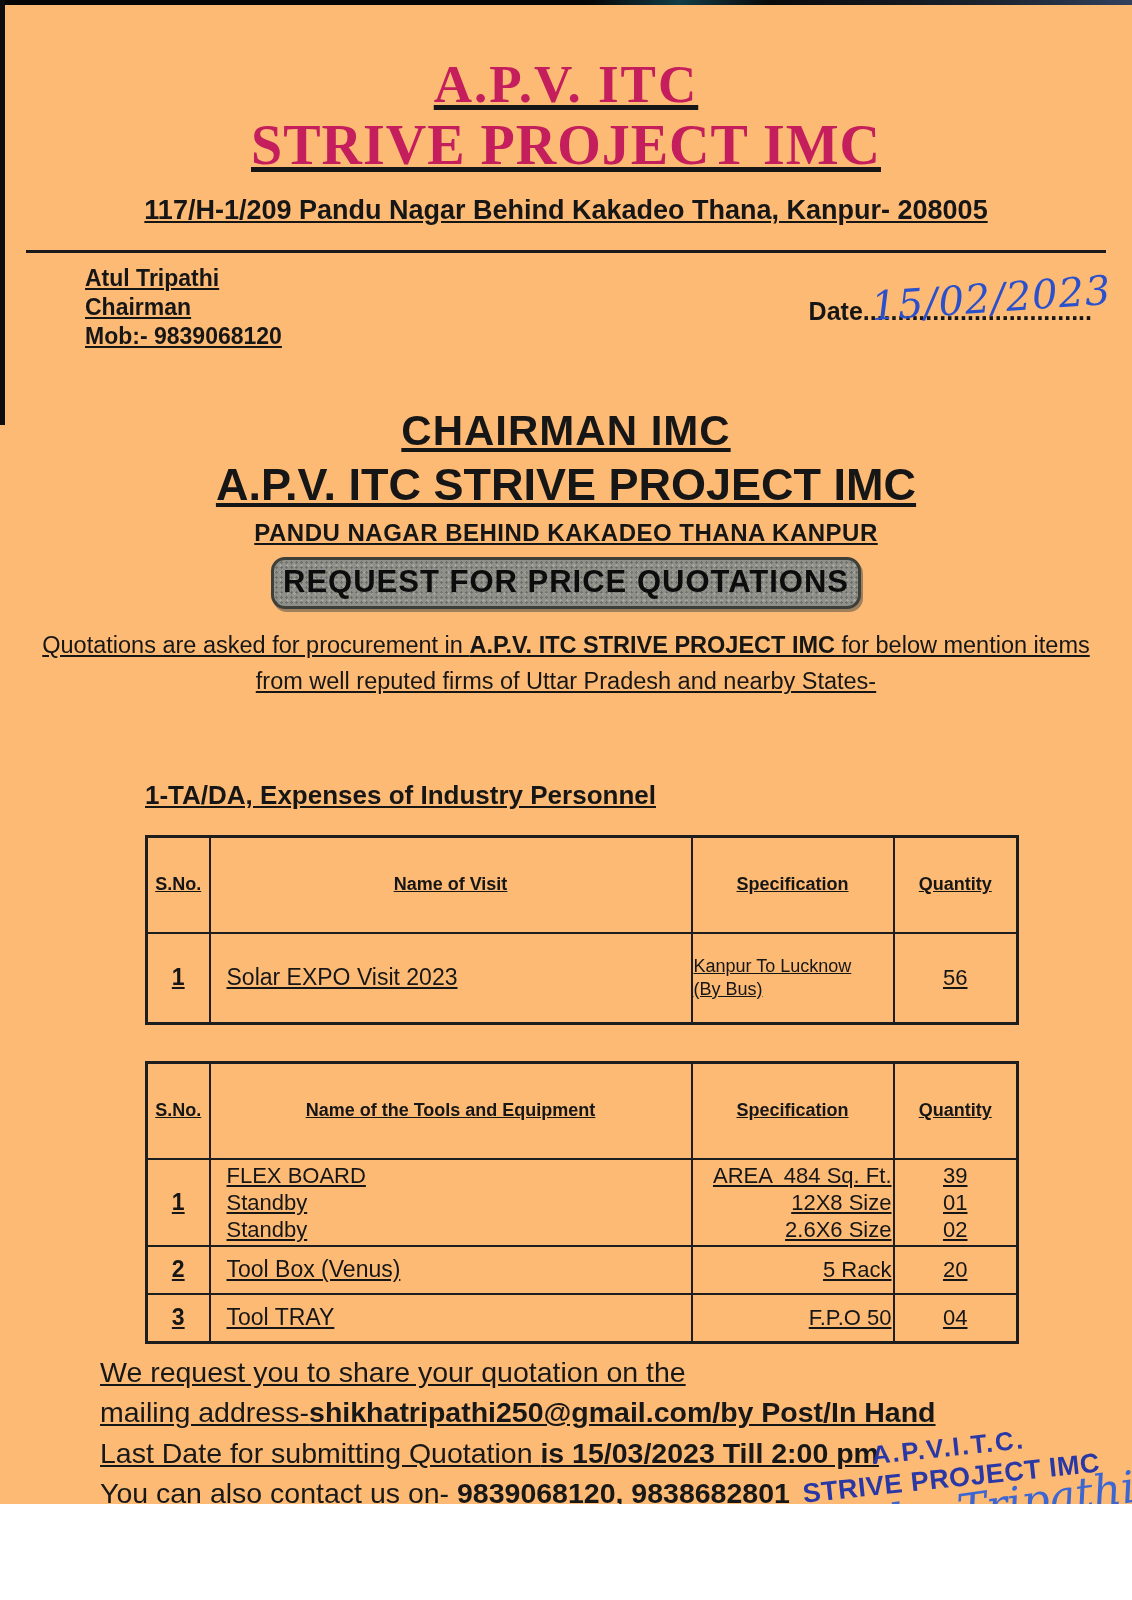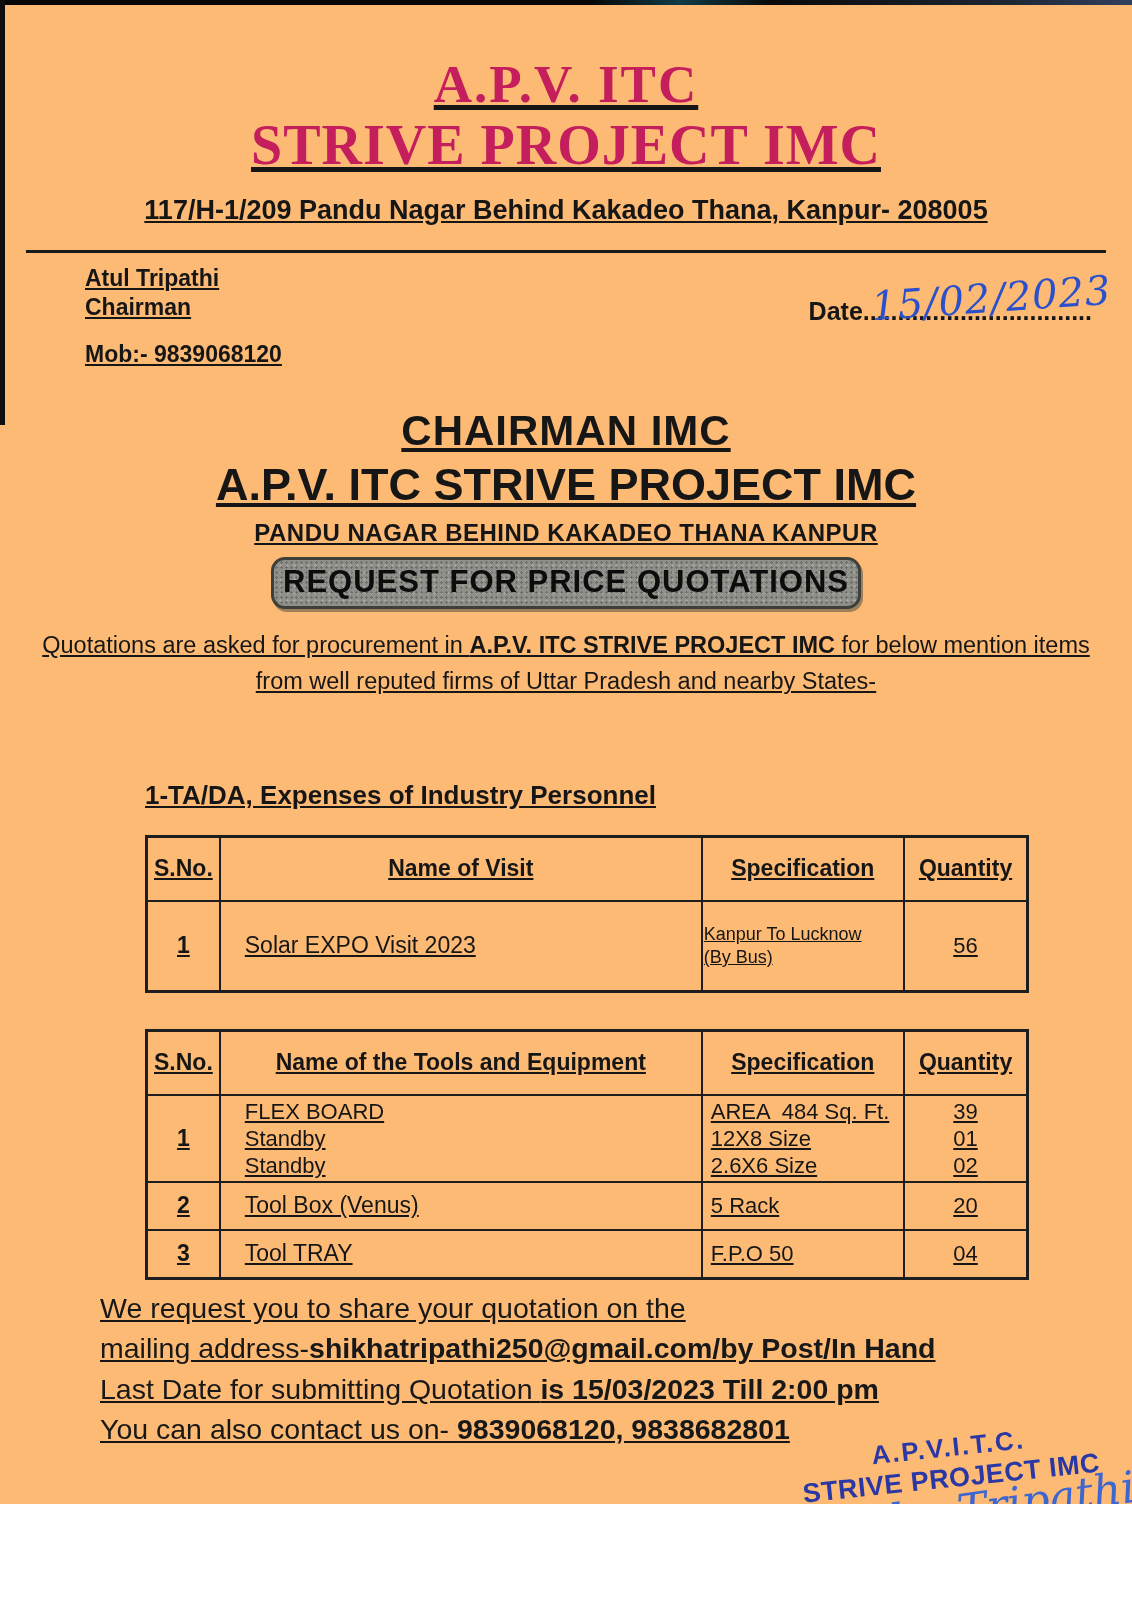--- a/index.html
+++ b/index.html
@@ -19,21 +19,21 @@
   .title1 {font-family:"Liberation Serif",serif;font-weight:700;font-size:53px;line-height:1.0;color:#c41e5c;letter-spacing:2px;}
   .title2 {font-family:"Liberation Serif",serif;font-weight:700;font-size:56px;line-height:1.0;color:#c41e5c;letter-spacing:1px;margin-top:6px;}
   .address {margin-top:22px;font-size:27px;font-weight:700;}
   .rule {border:none;border-top:3.5px solid #1b1b1b;margin:24px 26px 0 26px;}
 
   
   .info {position:relative;margin:12px 0 0 85px;height:112px;}
   .refno {font-size:23px;font-weight:700;}
   .sender-name {font-size:23px;font-weight:700;margin-top:9px;}
   .sender-role {font-size:23px;font-weight:700;margin-top:2px;}
-  .sender-mob {font-size:23px;font-weight:700;margin-top:20px;}
+  .sender-mob {font-size:23px;font-weight:700;margin-top:2px;}
   .date-wrap {position:absolute;top:32px;right:40px;font-size:25px;font-weight:700;}
   .date-hand {position:absolute;top:-22px;left:62px;font-family:"DejaVu Serif",serif;font-style:italic;font-weight:400;
     font-size:40px;color:#2b50cc;transform:rotate(-4deg);letter-spacing:1px;white-space:nowrap;}
 
   
   .center-head {text-align:center;margin-top:30px;}
   .h-line1 {font-size:42px;font-weight:700;letter-spacing:1px;}
   .h-line2 {font-size:45px;font-weight:700;margin-top:4px;}
   .h-line3 {font-size:24px;font-weight:700;margin-top:8px;letter-spacing:.5px;}
   .banner {display:inline-block;margin-top:10px;padding:4px 9px 6px;font-size:31px;font-weight:700;color:#0c0c0c;letter-spacing:1px;
@@ -47,26 +47,26 @@
 
   
   .tbl-sec {margin-left:145px;}
   .sec1 {margin-top:80px;}
   .sec2 {margin-top:36px;}
   .tbl-heading {font-size:26px;font-weight:700;margin:0;}
   table.quote {border-collapse:collapse;border:3px solid #1e1e1e;}
   .sec1 table.quote {margin-top:24px;}
   .sec2 table.quote {margin-top:14px;}
   .quote th,.quote td {border:2.5px solid #1e1e1e;}
-  .quote th {height:62px;font-size:23px;font-weight:700;text-align:center;padding:0 6px;}
+  .quote th {height:62px;font-size:18px;font-weight:700;text-align:center;padding:16px 6px;}
   .sec1 .quote td {height:86px;}
   td.sno {text-align:center;font-weight:700;font-size:23px;}
-  td.name {padding-left:24px;font-size:23px;text-align:left;}
+  td.name {padding-left:16px;font-size:23px;text-align:left;}
   td.spec {text-align:left;font-size:18px;line-height:1.25;}
-  td.spec-left {text-align:left;padding-left:8px;font-size:22px;}
+  td.spec-left {text-align:right;padding-left:8px;font-size:22px;}
   td.qty {text-align:center;font-size:22px;}
   .mrow td {padding-top:2px;padding-bottom:2px;}
   .mline {line-height:27px;font-size:22px;white-space:pre-wrap;}
   .srow td {height:44px;}
 
   
   .closing {margin:8px 0 0 100px;font-size:28.5px;line-height:1.42;color:#181818;}
   .closing b {font-weight:700;}
 
   

